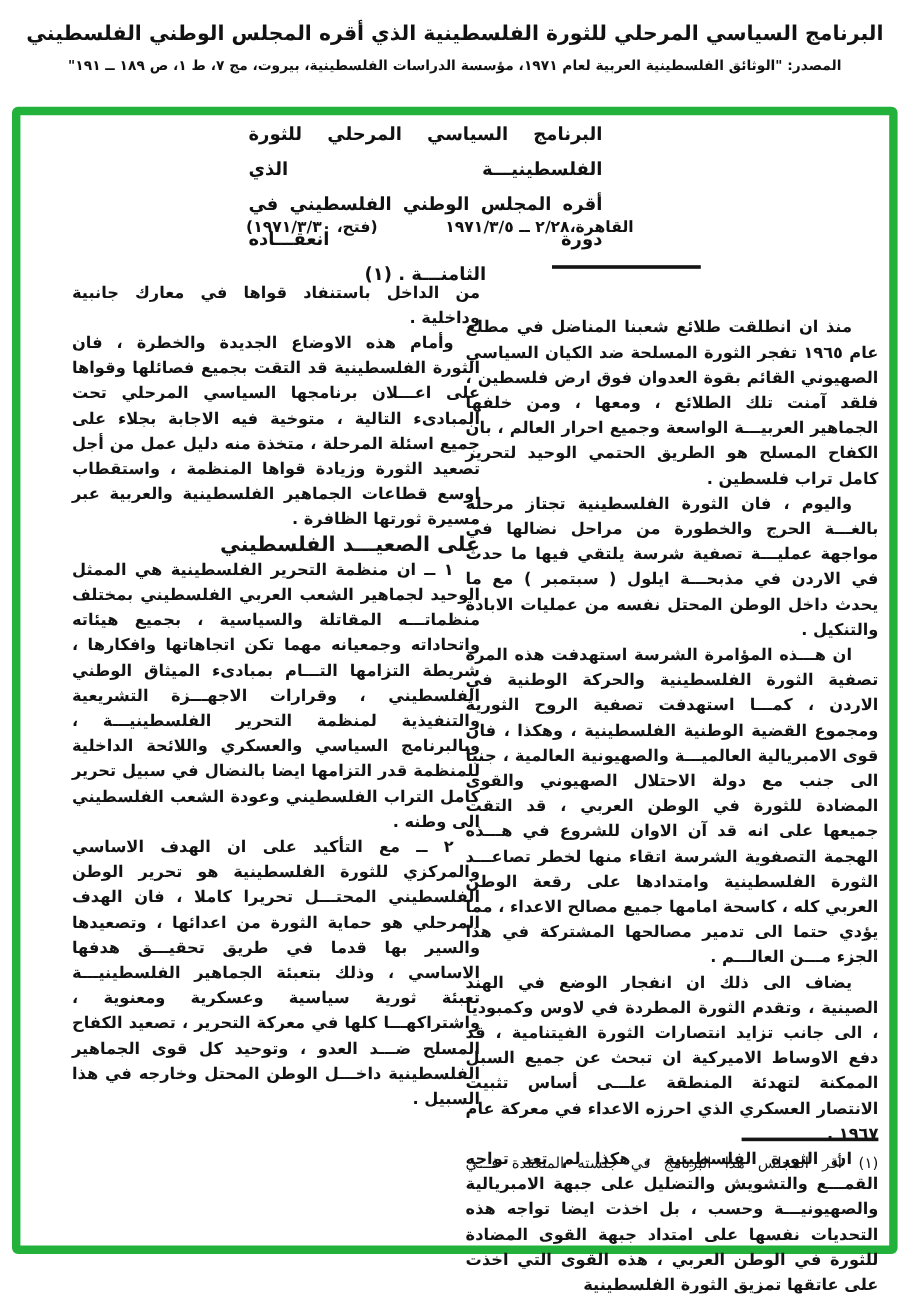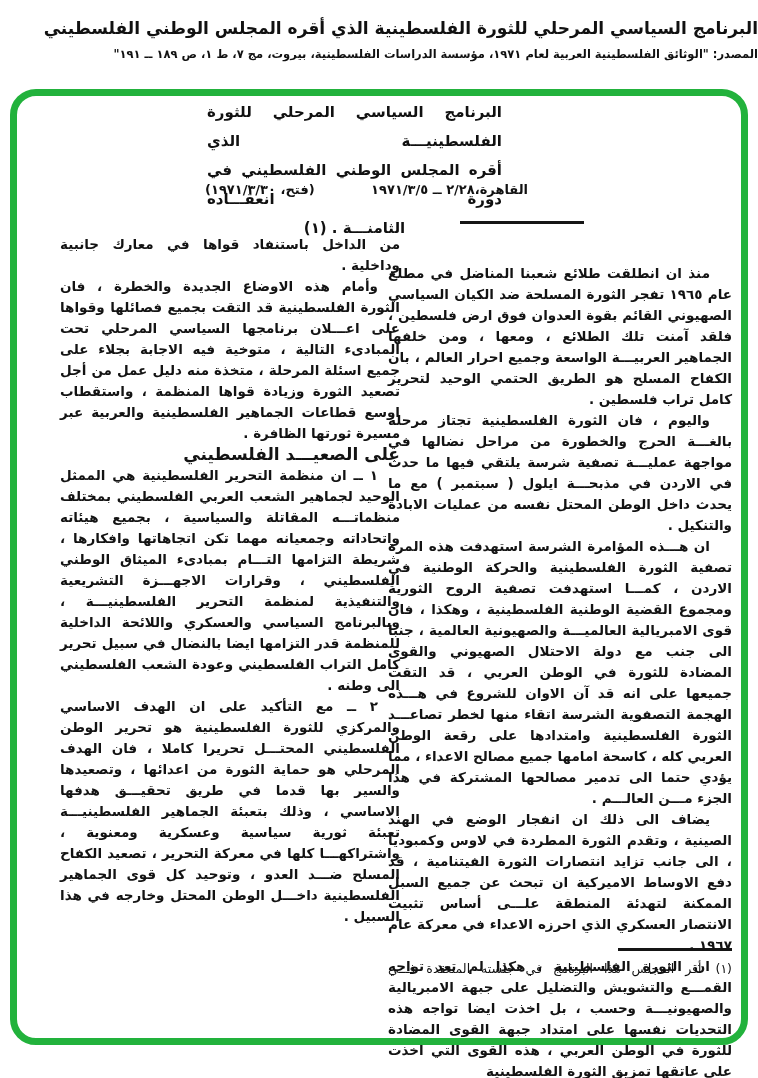--- a/index.html
+++ b/index.html
@@ -1,27 +1,27 @@
 <!DOCTYPE html>
 <html lang="ar"><head>
 <meta charset="utf-8">
 <style>
   html,body{margin:0;padding:0;}
   body{
     width:758px;height:1078px;position:relative;background:#ffffff;
     font-family:"DejaVu Sans", sans-serif;color:#111;overflow:hidden;
   }
   
-  .page-header{position:absolute;top:18px;left:0;width:758px;direction:rtl;}
+  .page-header{position:absolute;top:18px;left:0;width:758px;text-align:center;direction:rtl;}
   .page-header .h-title{font-size:17px;font-weight:bold;letter-spacing:0.2px;}
   .page-header .h-source{font-size:11.5px;font-weight:bold;margin-top:9px;}
   
   .frame{
     position:absolute;left:10px;top:89px;width:738px;height:956px;
-    box-sizing:border-box;border:7px solid #22b23c;border-radius:26px;background:#fff;
+    box-sizing:border-box;border:7px solid #22b23c;border-radius:5px;background:#fff;
   }
   .frame > *{position:absolute;}
   
   .doc-title{top:2px;right:239px;width:295px;direction:rtl;font-weight:bold;
     font-size:15px;line-height:29px;}
   .doc-title .t-line{text-align:center;}
   .doc-title .t-line.fill{text-align:justify;text-align-last:justify;}
   
   .dateline-place{top:86px;right:213px;direction:rtl;font-size:13px;font-weight:bold;}
   .dateline-org{top:86px;left:188px;direction:rtl;font-size:13px;font-weight:bold;}

